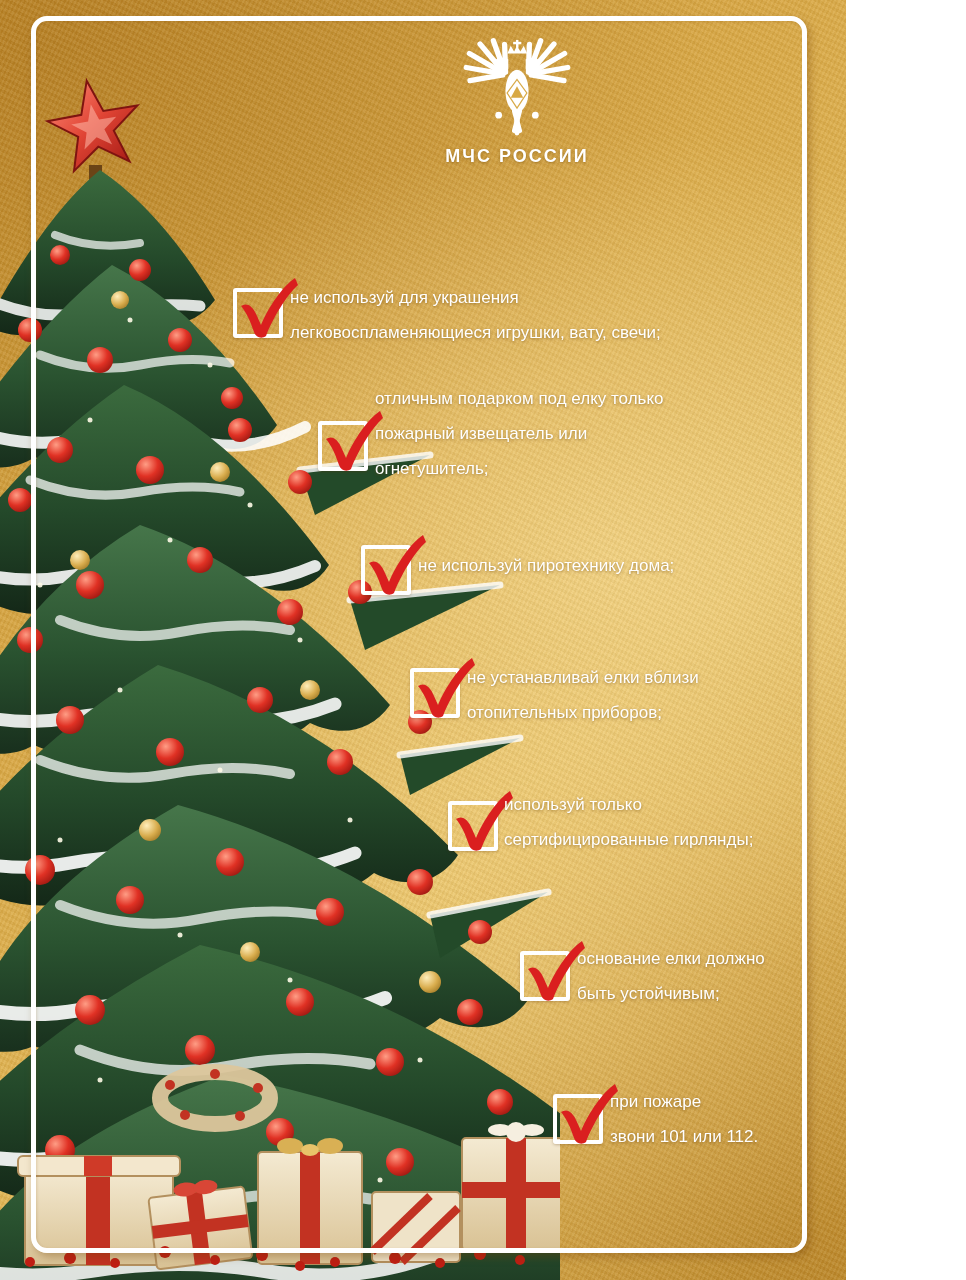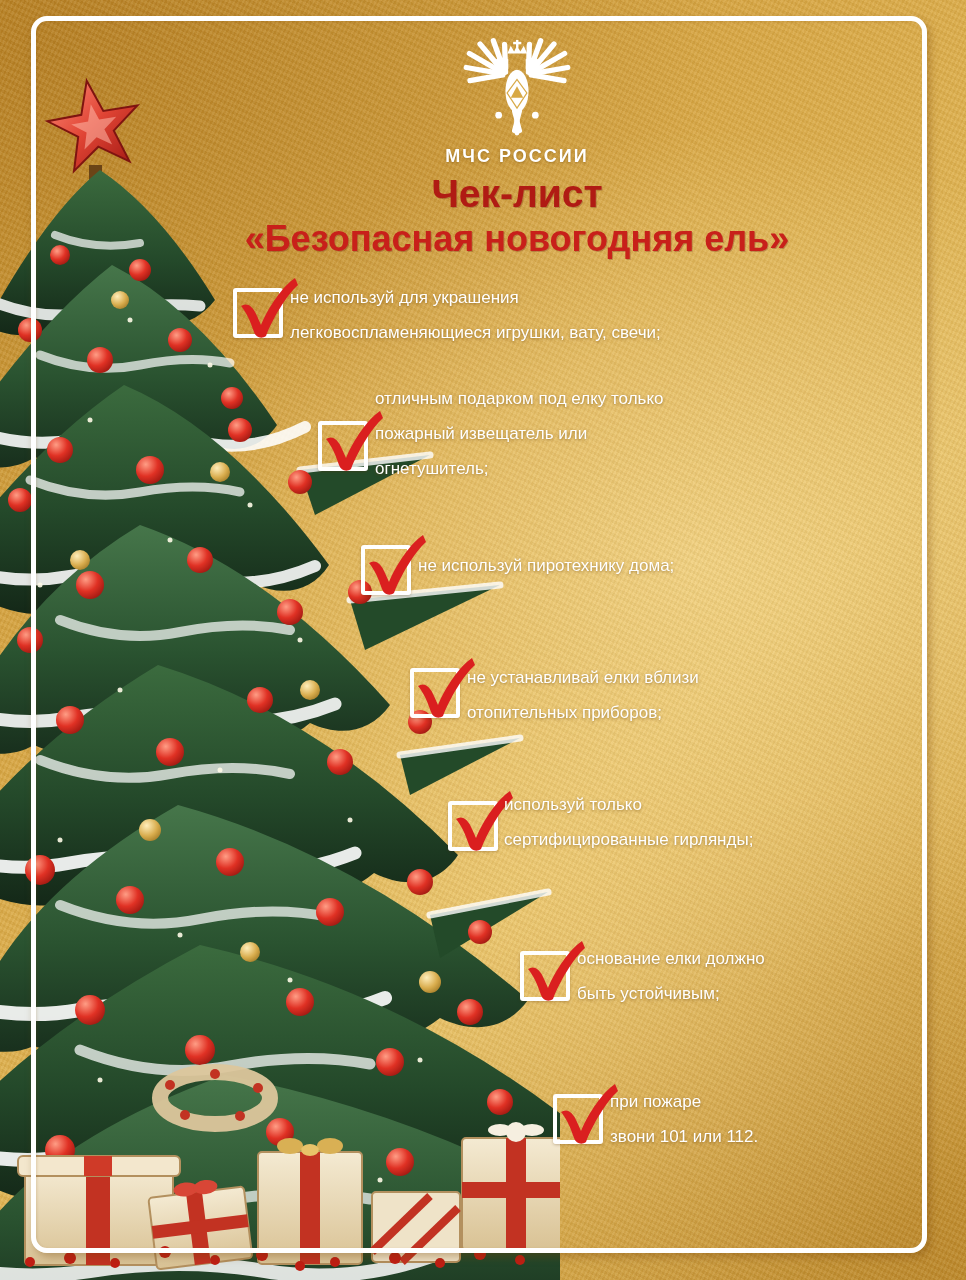--- a/index.html
+++ b/index.html
@@ -1,17 +1,17 @@
 <!DOCTYPE html>
 <html style="--background-gold: #d2a03c; --frame-white: #ffffff; --title-red: #b01b14; --subtitle-red: #c8201a; --checkmark-red: #da1f1f; --text-white: #ffffff; --tree-green-dark: #1d3a22; --ornament-red: #c41414;"><head>
 <meta charset="utf-8">
 <style>
   html,body{margin:0;padding:0;}
   .poster{
-    position:relative;width:966px;height:1280px;overflow:hidden;
+    position:relative;width:846px;height:1280px;overflow:hidden;
     font-family:"Liberation Sans", sans-serif;
     background:
       repeating-linear-gradient(115deg, rgba(255,255,255,.05) 0 2px, rgba(120,70,0,.04) 2px 4px),
       repeating-linear-gradient(25deg, rgba(255,250,230,.05) 0 3px, rgba(0,0,0,.025) 3px 6px),
       radial-gradient(900px 700px at 72% 44%, rgba(255,232,165,.55), rgba(255,232,165,0) 62%),
       radial-gradient(700px 520px at 62% 76%, rgba(252,224,150,.38), rgba(252,224,150,0) 65%),
       radial-gradient(1100px 850px at 6% 4%, rgba(150,95,15,.38), rgba(150,95,15,0) 60%),
       radial-gradient(1000px 800px at 97% 99%, rgba(150,98,18,.34), rgba(150,98,18,0) 60%),
       linear-gradient(135deg, #c9922e 0%, #d8a744 35%, #e3b958 62%, #cf9a35 100%);
   }
@@ -299,22 +299,20 @@
         <rect x="-13" y="-2.5" width="26" height="5" rx="2.5" transform="translate(65,86) rotate(105)"></rect>
         <circle cx="46" cy="80" r="3.5"></circle>
           <circle cx="84" cy="80" r="3.5"></circle>
       </g>
       <polygon points="65,42 76,57 65,74 54,57" fill="#d8a945"></polygon>
       <polygon points="65,44 74.5,57 65,71.5 55.5,57" fill="#ffffff"></polygon>
       <polygon points="65,50 71.5,62 58.5,62" fill="#d8a945"></polygon>
     </svg>
     <div class="logo-caption centered">МЧС РОССИИ</div>
 
-    <h1 class="title centered">Чек-лист</h1>
-    <h2 class="subtitle centered">«Безопасная новогодняя ель»</h2>
 
     <div class="item it1">
       <span class="box">
         <svg class="check" viewBox="0 0 64 64">
           <path fill="var(--checkmark-red,#da1f1f)" d="M6,30 C12,26 18,30 22,40 L26,49 C34,30 48,10 60,2 L63,9 C51,20 38,42 31,60 C27,63 21,62 19,56 C15,44 11,36 6,30 Z"></path>
         </svg>
       </span>
       <div class="txt">не используй для украшения
 легковоспламеняющиеся игрушки, вату, свечи;</div>
     </div>

